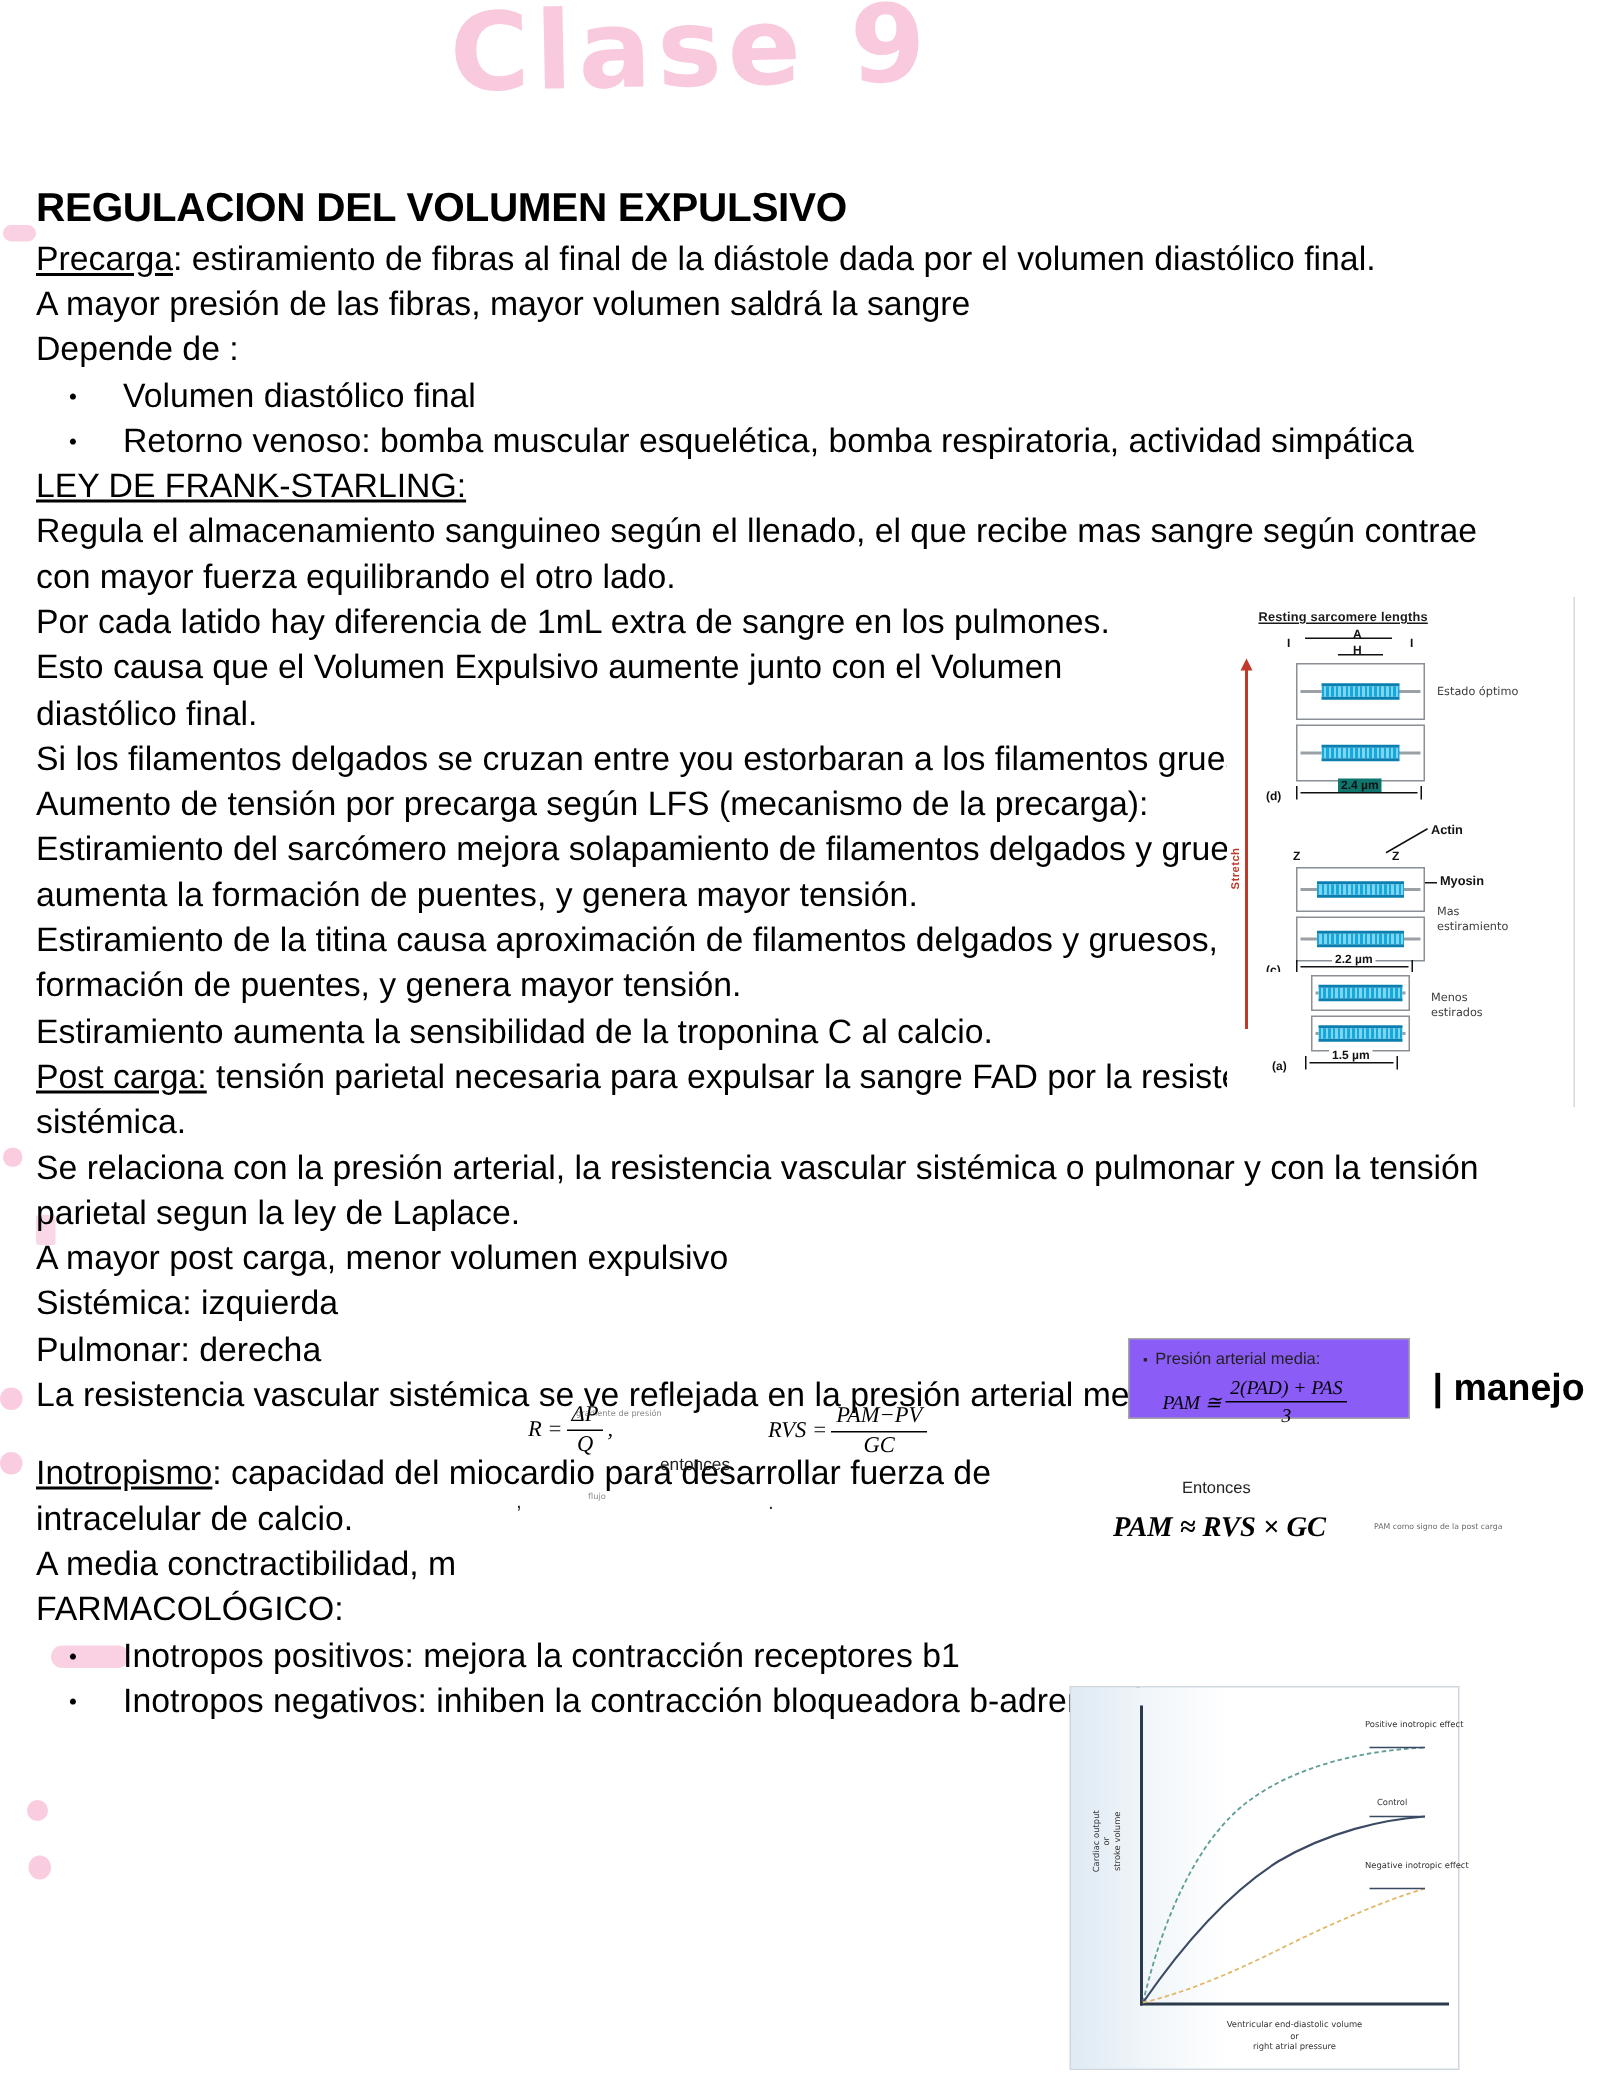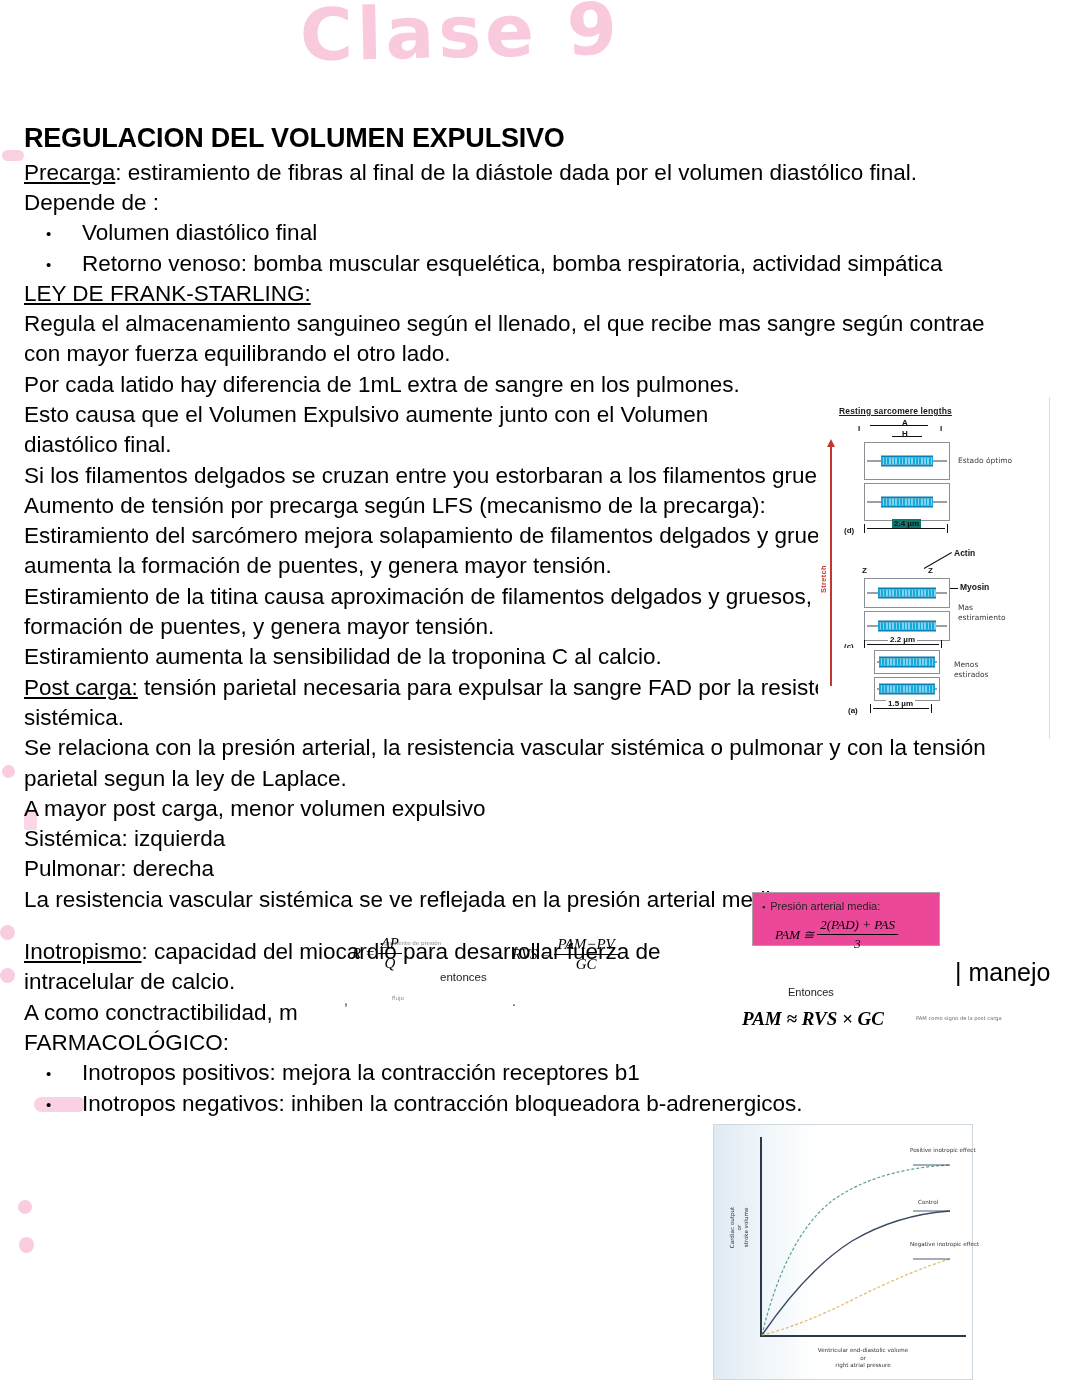--- a/index.html
+++ b/index.html
@@ -225,21 +225,21 @@
   }
 
   
   .pam-box {
     position: absolute;
     left: 752px;
     top: 892px;
     width: 186px;
     height: 52px;
     border: 1px solid #a6a6a6;
-    background: #ec4899;
+    background: #8b5cf6;
   }
   .pam-bullet {
     position: absolute;
     left: 9px; top: 7px;
     font-size: 11px; color: #222;
   }
   .pam-bullet::before {
     content: "\25AA";
     margin-right: 5px;
     font-size: 9px;
@@ -260,23 +260,24 @@
     align-items: center;
     vertical-align: middle;
     margin: 0 3px;
   }
   .frac .num { padding: 0 3px 1px 3px; }
   .frac .den { padding: 1px 3px 0 3px; border-top: 1px solid #000; width: 100%; text-align: center; box-sizing: border-box; }
 
   .manejo {
     position: absolute;
     left: 955px;
-    top: 958px;
+    top: 911px;
     font-size: 25px;
     white-space: nowrap;
+    font-weight: bold;
   }
   .entonces-lbl {
     position: absolute;
     left: 788px;
     top: 986px;
     font-size: 11px;
     color: #222;
   }
   .pam-approx {
     position: absolute;
@@ -421,20 +422,21 @@
   <div class="pink-bar" style="left:34px; top:1097px; width:52px; height:15px;"></div>
   <div class="pink-dot" style="left:18px; top:1200px; width:14px; height:14px;"></div>
   <div class="pink-dot" style="left:19px; top:1237px; width:15px; height:16px;"></div>
   <div class="pink-letter-hl" style="left:24px; top:810px; width:13px; height:20px;"></div>
 
   <div class="doc">
 
     <h1>REGULACION DEL VOLUMEN EXPULSIVO</h1>
 
     <div class="line"><span class="u">Precarga</span><span>: estiramiento de fibras al final de la diástole dada por el volumen diastólico final.</span></div>
+    <div class="line">A mayor presión de las fibras, mayor volumen saldrá la sangre</div>
     <div class="line">Depende de :</div>
     <div class="bullet">Volumen diastólico final</div>
     <div class="bullet">Retorno venoso: bomba muscular esquelética, bomba respiratoria, actividad simpática</div>
     <div class="line"><span class="u">LEY DE FRANK-STARLING:</span></div>
     <div class="line">Regula el almacenamiento sanguineo según el llenado, el que recibe mas sangre según contrae</div>
     <div class="line">con mayor fuerza equilibrando el otro lado.</div>
     <div class="line">Por cada latido hay diferencia de 1mL extra de sangre en los pulmones.</div>
     <div class="line">Esto causa que el Volumen Expulsivo aumente junto con el Volumen</div>
     <div class="line">diastólico final.</div>
     <div class="line">Si los filamentos delgados se cruzan entre you estorbaran a los filamentos gruesos.</div>
@@ -448,21 +450,21 @@
     <div class="line">sistémica.</div>
     <div class="line">Se relaciona con la presión arterial, la resistencia vascular sistémica o pulmonar y con la tensión</div>
     <div class="line">parietal segun la ley de Laplace.</div>
     <div class="line">A mayor post carga, menor volumen expulsivo</div>
     <div class="line">Sistémica: izquierda</div>
     <div class="line">Pulmonar: derecha</div>
     <div class="line">La resistencia vascular sistémica se ve reflejada en la presión arterial media.</div>
     <div class="gaprow"></div>
     <div class="line"><span class="u">Inotropismo</span><span>: capacidad del miocardio para desarrollar fuerza de</span></div>
     <div class="line">intracelular de calcio.</div>
-    <div class="line">A como conctractibilidad, m</div>
+    <div class="line">A media conctractibilidad, m</div>
     <div class="line">FARMACOLÓGICO:</div>
     <div class="bullet">Inotropos positivos: mejora la contracción receptores b1</div>
     <div class="bullet">Inotropos negativos: inhiben la contracción bloqueadora b-adrenergicos.</div>
   </div>
 
   <div class="sarco-fig">
     <div class="divider-right"></div>
     <div class="sarco-title">Resting sarcomere lengths</div>
 
     <div class="stretch-arrow"></div>

